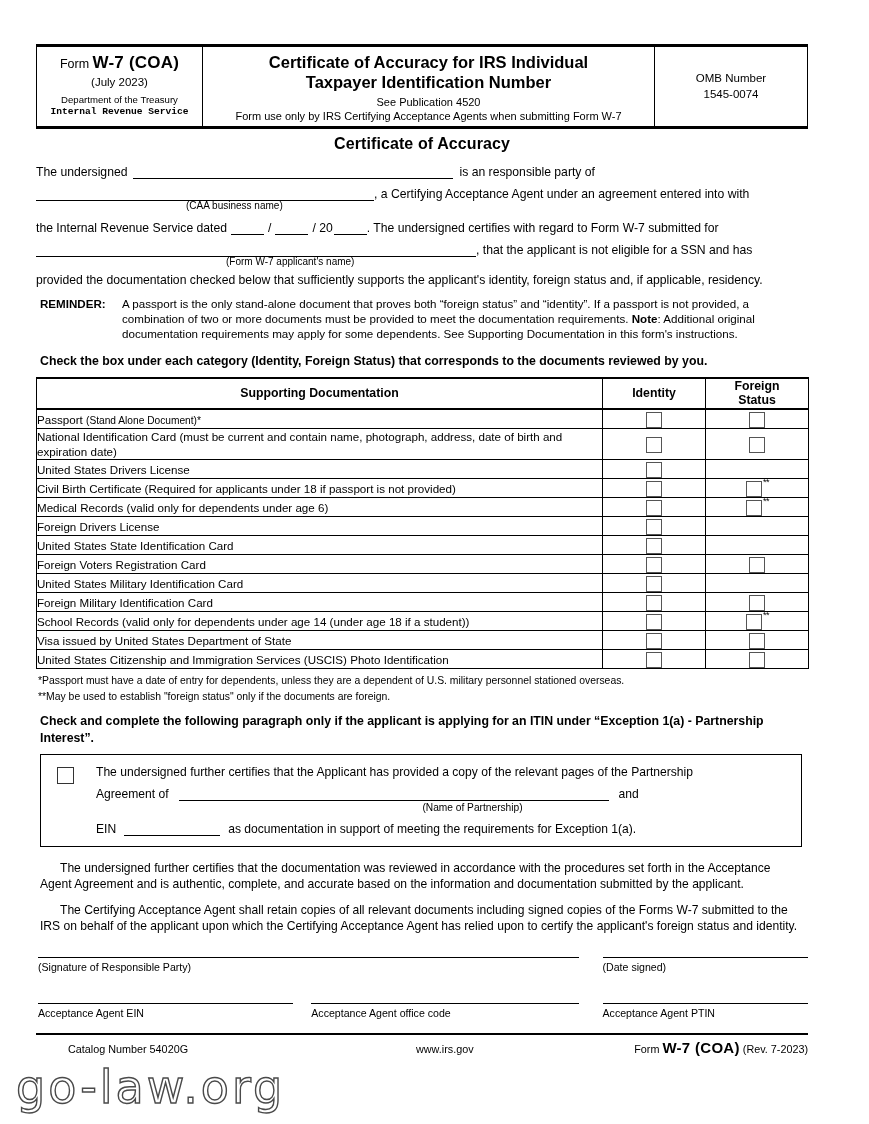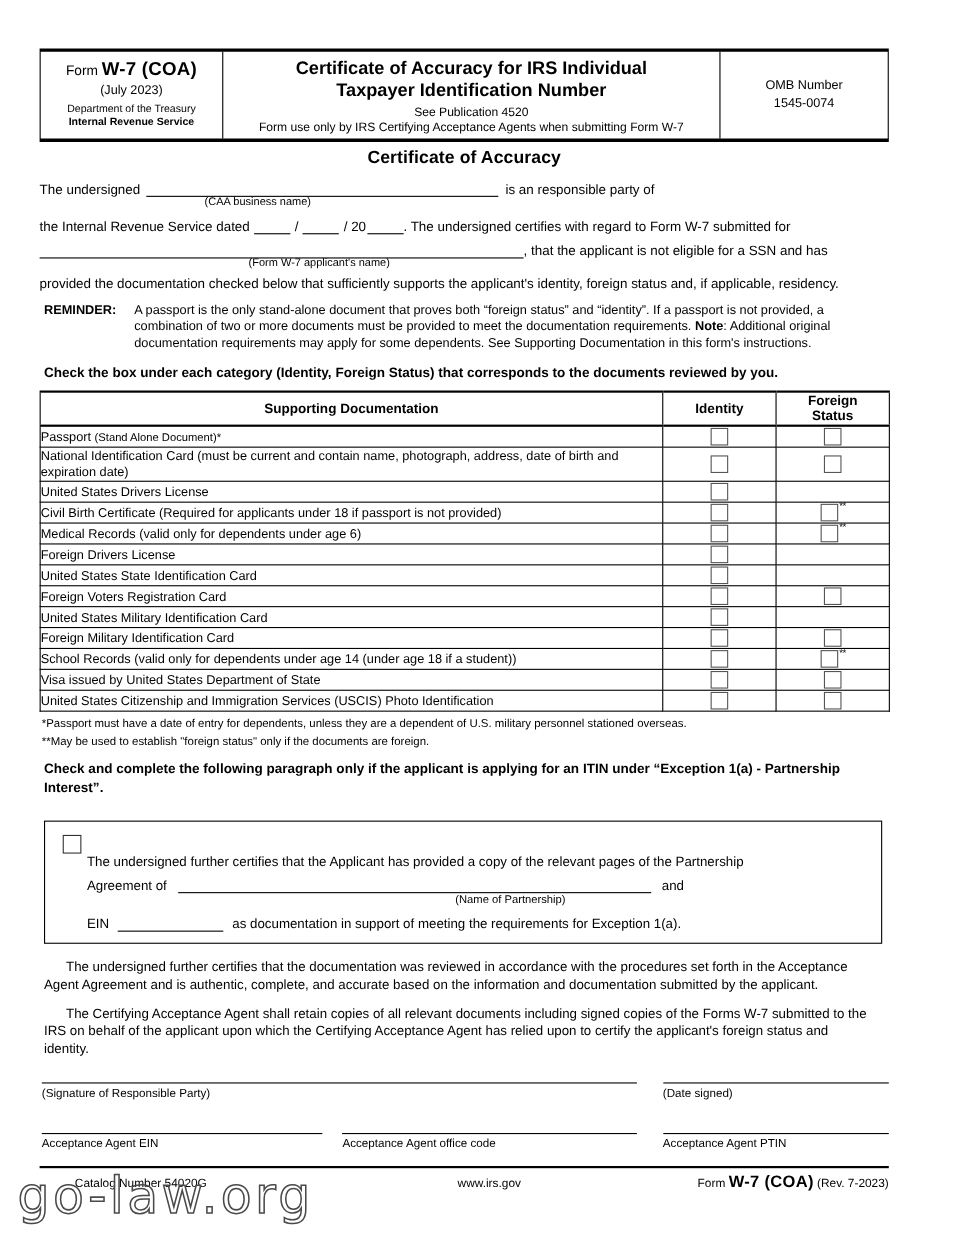--- a/index.html
+++ b/index.html
@@ -56,20 +56,21 @@
   }
   .hdr-dept {
     font-size: 9.6px;
     margin-top: 6px;
     line-height: 1.25;
   }
   .hdr-irs {
     font-size: 9.6px;
     font-weight: bold;
     line-height: 1.25;
+    font-family: Liberation Mono, monospace;
   }
   .hdr-mid {
     flex: 1;
     box-sizing: border-box;
     border-right: 1px solid #000;
     text-align: center;
     padding: 6px 6px 4px 6px;
   }
   .hdr-title {
     font-size: 16.5px;
@@ -218,26 +219,25 @@
     font-weight: bold;
     font-size: 12.3px;
     line-height: 1.35;
     margin-top: 11px;
     padding-left: 4px;
   }
 
   
   .exbox {
     border: 1px solid #000;
-    margin-top: 21px;
+    margin-top: 7px;
     margin-left: 4px;
     margin-right: 6px;
     padding: 10px 28px 10px 16px;
     display: flex;
-    flex-direction: column;
   }
   .ex-cb {
     width: 15px;
     height: 15px;
     border: 1px solid #333;
     flex: 0 0 15px;
     margin-top: 2px;
   }
   .ex-body {
     flex: 1;
@@ -265,21 +265,21 @@
   }
 
   
   .closing {
     font-size: 12.1px;
     line-height: 1.3;
     margin-top: 14px;
     padding-left: 4px;
     padding-right: 4px;
   }
-  .closing p { margin: 0 16px 11px 0; text-indent: 20px; }
+  .closing p { margin: 0 0 11px 0; text-indent: 20px; }
 
   
   .sigwrap { margin-top: 22px; padding-left: 2px; }
   .sigrow { display: flex; }
   .sigrow.second { margin-top: 30px; }
   .sigfield { position: relative; }
   .sigrule { border-top: 1.6px solid #000; height: 0; }
   .siglbl {
     font-size: 10.6px;
     padding-top: 3px;
@@ -352,20 +352,24 @@
     <div class="coa-title">Certificate of Accuracy</div>
 
     <div class="intro">
 
       <div class="iline">
         <span>The undersigned</span>
         <span class="blank" style="width:320px;margin:0 6px;"></span>
         <span>is an responsible party of</span>
       </div>
 
+      <div class="iline tall">
+        <span class="blank" style="width:338px;"></span>
+        <span>, a Certifying Acceptance Agent under an agreement entered into with</span>
+      </div>
       <div class="cap" style="padding-left:150px;">(CAA business name)</div>
 
       <div class="iline">
         <span>the Internal Revenue Service dated</span>
         <span class="blank" style="width:33px;margin:0 4px;"></span>
         <span>/</span>
         <span class="blank" style="width:33px;margin:0 4px;"></span>
         <span>/ 20</span>
         <span class="blank" style="width:33px;margin:0 0 0 1px;"></span>
         <span>. The undersigned certifies with regard to Form W-7 submitted for</span>

